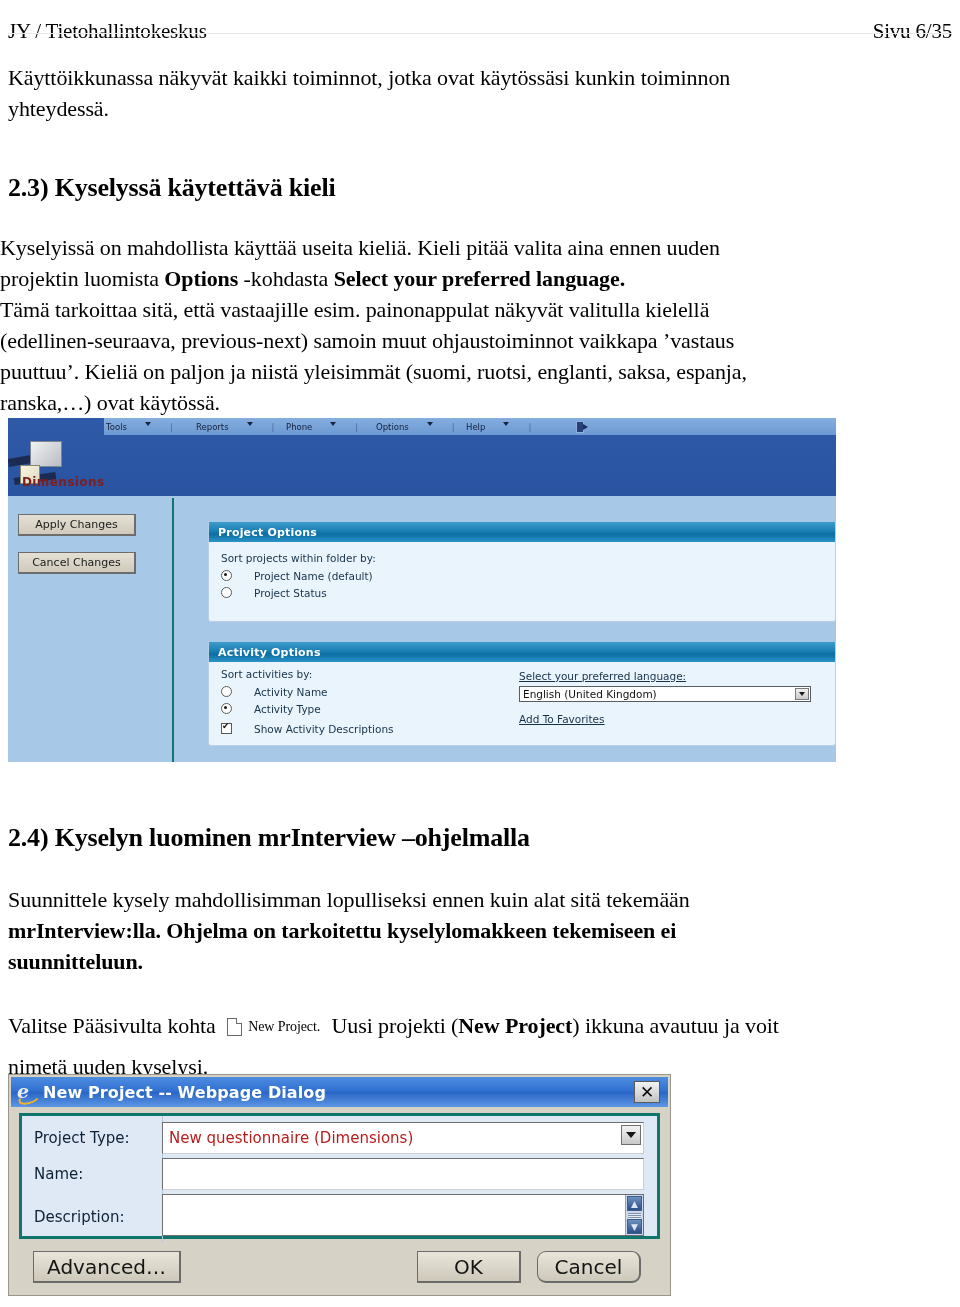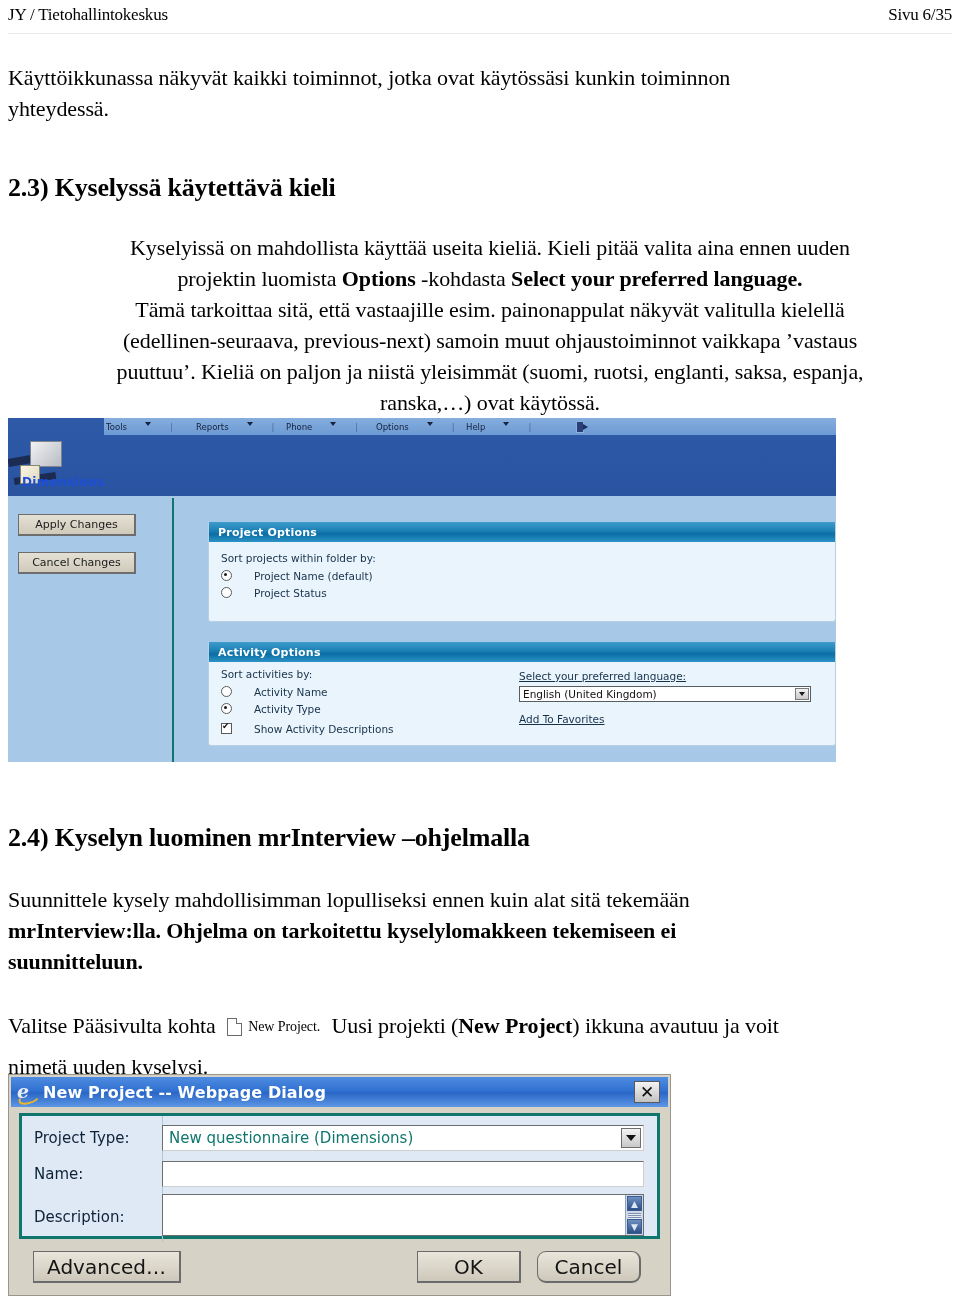--- a/index.html
+++ b/index.html
@@ -17,23 +17,23 @@
   }
 
   
   .page-header {
     position: absolute;
     left: 8px;
     top: 0px;
     width: 944px;
     height: 46px;
     display: flex;
-    align-items: flex-start;
+    align-items: flex-end;
     justify-content: space-between;
-    font-size: 17px;
+    font-size: 21px;
     line-height: 30px;
     letter-spacing: -0.2px;
   }
   .hr-top {
     position: absolute;
     left: 8px;
     top: 33px;
     width: 944px;
     height: 1px;
     background: #e8e8e8;
@@ -149,21 +149,21 @@
     position: absolute; left: 6px; top: 40px;
     width: 42px; height: 7px;
     background: #1b2b52;
     transform: rotate(-8deg);
   }
   .dim-wordmark {
     position: absolute;
     left: 14px; top: 57px;
     font-size: 12px;
     font-weight: bold;
-    color: #1d4ed8;
+    color: #7f1d1d;
     letter-spacing: 0.4px;
   }
 
   .dim-leftpane {
     position: absolute;
     left: 0px; top: 80px;
     width: 164px; height: 264px;
     background: #a8c8e8;
     border-right: 2px solid #0f766e;
   }
@@ -415,31 +415,31 @@
     font-size: 15px;
     color: #0e2236;
   }
   .dlg-sep {
     position: absolute;
     left: 140px;
     width: 1px;
     background: #b7c4d4;
   }
   .txtfield {
-    height: 26px;
+    height: 32px;
     background: #ffffff;
     border: 1px solid #6e6e6e;
     border-right-color: #cfcfcf;
     border-bottom-color: #cfcfcf;
     box-sizing: border-box;
     display: flex;
     align-items: center;
     padding-left: 6px;
     font-size: 15px;
-    color: #0f766e;
+    color: #b91c1c;
     position: relative;
   }
   .txtfield .dd {
     position: absolute;
     right: 2px; top: 2px;
     width: 20px; height: 20px;
     background: linear-gradient(to bottom,#f4f4f4,#c8c8c8);
     border: 1px solid #6e6e6e;
     box-sizing: border-box;
     display: flex; align-items: center; justify-content: center;
@@ -515,21 +515,21 @@
 </div>
 <div class="hr-top"></div>
 
 <div class="para" style="left:8px; top:62px; width:940px;">
   <span>Käyttöikkunassa näkyvät kaikki toiminnot, jotka ovat käytössäsi kunkin toiminnon</span><br>
   <span>yhteydessä.</span>
 </div>
 
 <h2 class="h2" style="left:8px; top:172px; width:940px; margin:0;">2.3) Kyselyssä käytettävä kieli</h2>
 
-<div class="para" style="left:20px; top:232px; width:940px;text-align:center;">
+<div class="para" style="left:0; top:232px; width:940px;">
   <span>Kyselyissä on mahdollista käyttää useita kieliä. Kieli pitää valita aina ennen uuden</span><br>
   <span>projektin luomista </span><b>Options</b><span> -kohdasta </span><b>Select your preferred language.</b><br>
   <span>Tämä tarkoittaa sitä, että vastaajille esim. painonappulat näkyvät valitulla kielellä</span><br>
   <span>(edellinen-seuraava, previous-next) samoin muut ohjaustoiminnot vaikkapa ’vastaus</span><br>
   <span>puuttuu’. Kieliä on paljon ja niistä yleisimmät (suomi, ruotsi, englanti, saksa, espanja,</span><br>
   <span>ranska,…) ovat käytössä.</span>
 </div>
 
 <div class="shot-dimensions">
 

